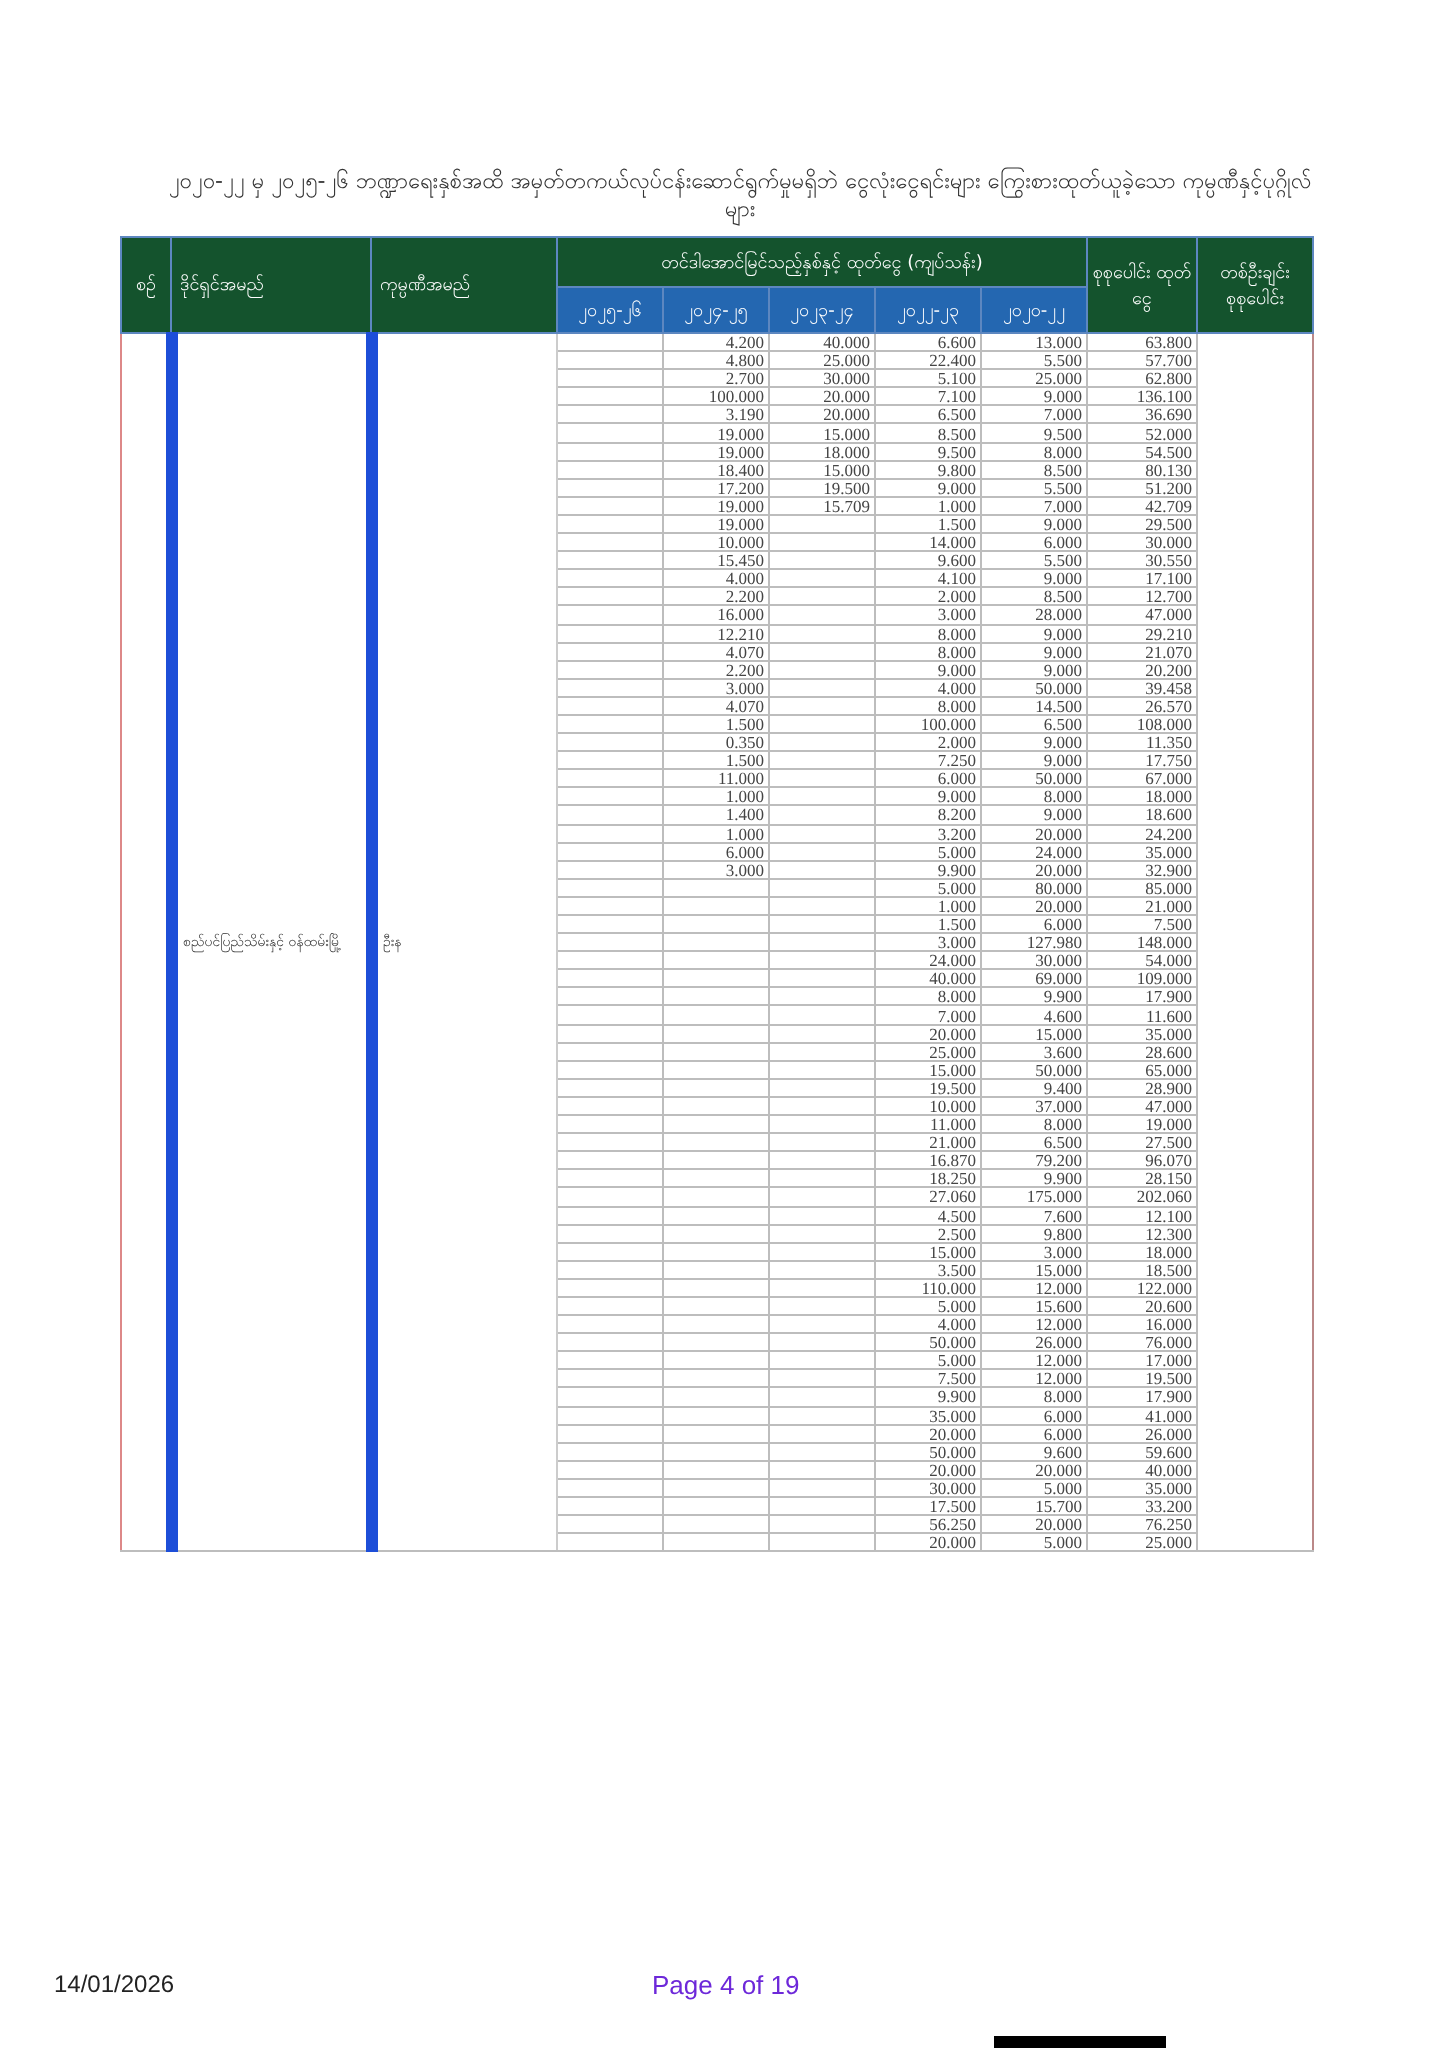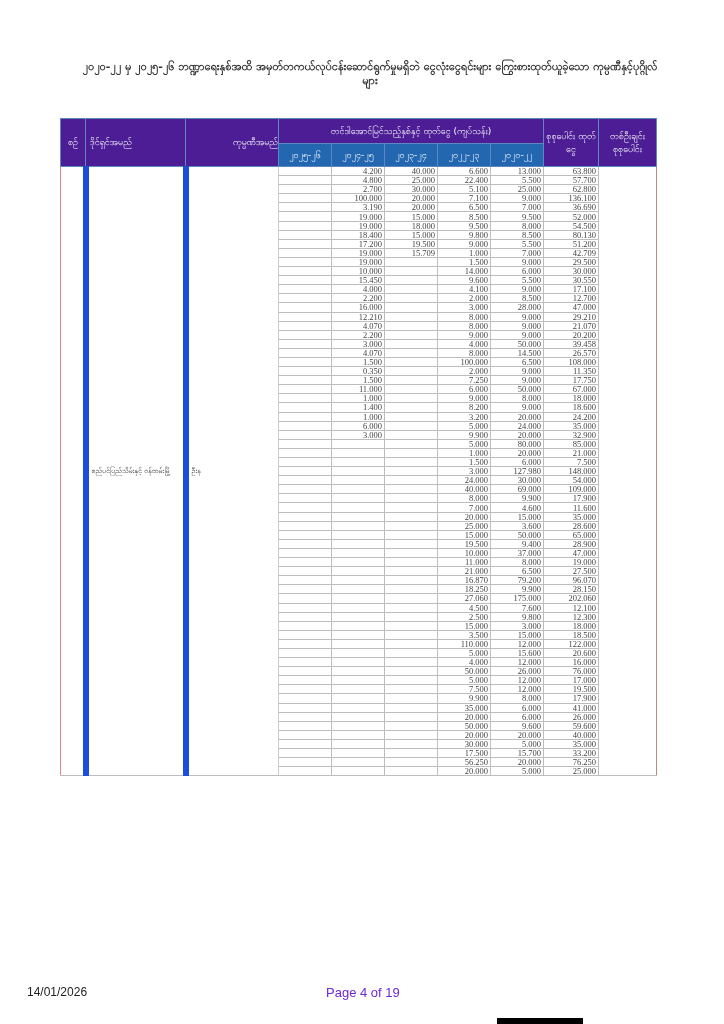--- a/index.html
+++ b/index.html
@@ -1,20 +1,20 @@
 <!DOCTYPE html>
 <html><head>
 <meta charset="utf-8">
 <style>
   html, body { margin:0; padding:0; background:#ffffff; }
   body { width:724px; height:1024px; position:relative; overflow:hidden; font-family:"DejaVu Sans", sans-serif; color:#222; }
-  .title { position:absolute; left:80px; top:60px; width:580px; text-align:center; font-size:11px; line-height:14px; font-weight:bold; color:#333; }
+  .title { position:absolute; left:80px; top:84px; width:580px; text-align:center; font-size:11px; line-height:14px; font-weight:normal; color:#333; }
   .table-wrap { position:absolute; left:60px; top:118px; }
   table { border-collapse:collapse; table-layout:fixed; }
-  th { background:#4c1d95; color:#fff; font-weight:normal; font-size:9px; border:1px solid #5d87c0; padding:0; text-align:center; }
+  th { background:#14532d; color:#fff; font-weight:normal; font-size:9px; border:1px solid #5d87c0; padding:0; text-align:center; }
   th.yr { height:22px; background:#2467b1; }
   th.top { height:24px; }
   td { border:1px solid #bdbdbd; font-family:"Liberation Serif", serif; font-size:8.5px; color:#444; height:8.1px; line-height:8px; padding:0 2px; text-align:right; }
   td.blank-left { border-left:1px solid #d88; border-right:1px solid #ccc; }
   td.merged { text-align:left; vertical-align:middle; font-family:"DejaVu Sans", sans-serif; font-size:7px; color:#333; line-height:9px; padding:0 3px; border-left:6px solid #1d4ed8; border-right:1px solid #ccc; }
   td.last { border-right:1px solid #b88; }
   .footer-date { position:absolute; left:27px; top:985px; font-family:"Liberation Sans", sans-serif; font-size:12px; color:#222; }
   .footer-page { position:absolute; left:326px; top:985px; font-family:"Liberation Sans", sans-serif; font-size:13px; color:#6d28d9; }
   .redact { position:absolute; left:497px; top:1018px; width:86px; height:6px; background:#000; }
 </style>
@@ -34,21 +34,21 @@
         <col style="width:53px">
         <col style="width:53px">
         <col style="width:53px">
       <col style="width:55px">
         <col style="width:58px">
     </colgroup>
     <thead>
       <tr>
         <th class="top" rowspan="2">စဉ်</th>
         <th class="top" rowspan="2" style="text-align:left;padding-left:4px">ဒိုင်ရှင်အမည်</th>
-        <th class="top" rowspan="2" style="text-align:right;padding-left:4px">ကုမ္ပဏီအမည်</th>
+        <th class="top" rowspan="2" style="text-align:left;padding-left:4px">ကုမ္ပဏီအမည်</th>
         <th class="top" colspan="5">တင်ဒါအောင်မြင်သည့်နှစ်နှင့် ထုတ်ငွေ (ကျပ်သန်း)</th>
         <th class="top" rowspan="2">စုစုပေါင်း ထုတ်ငွေ</th>
         <th class="top" rowspan="2">တစ်ဦးချင်း စုစုပေါင်း</th>
       </tr>
       <tr>
         <th class="yr">၂၀၂၅-၂၆</th>
         <th class="yr">၂၀၂၄-၂၅</th>
         <th class="yr">၂၀၂၃-၂၄</th>
         <th class="yr">၂၀၂၂-၂၃</th>
         <th class="yr">၂၀၂၀-၂၂</th>

